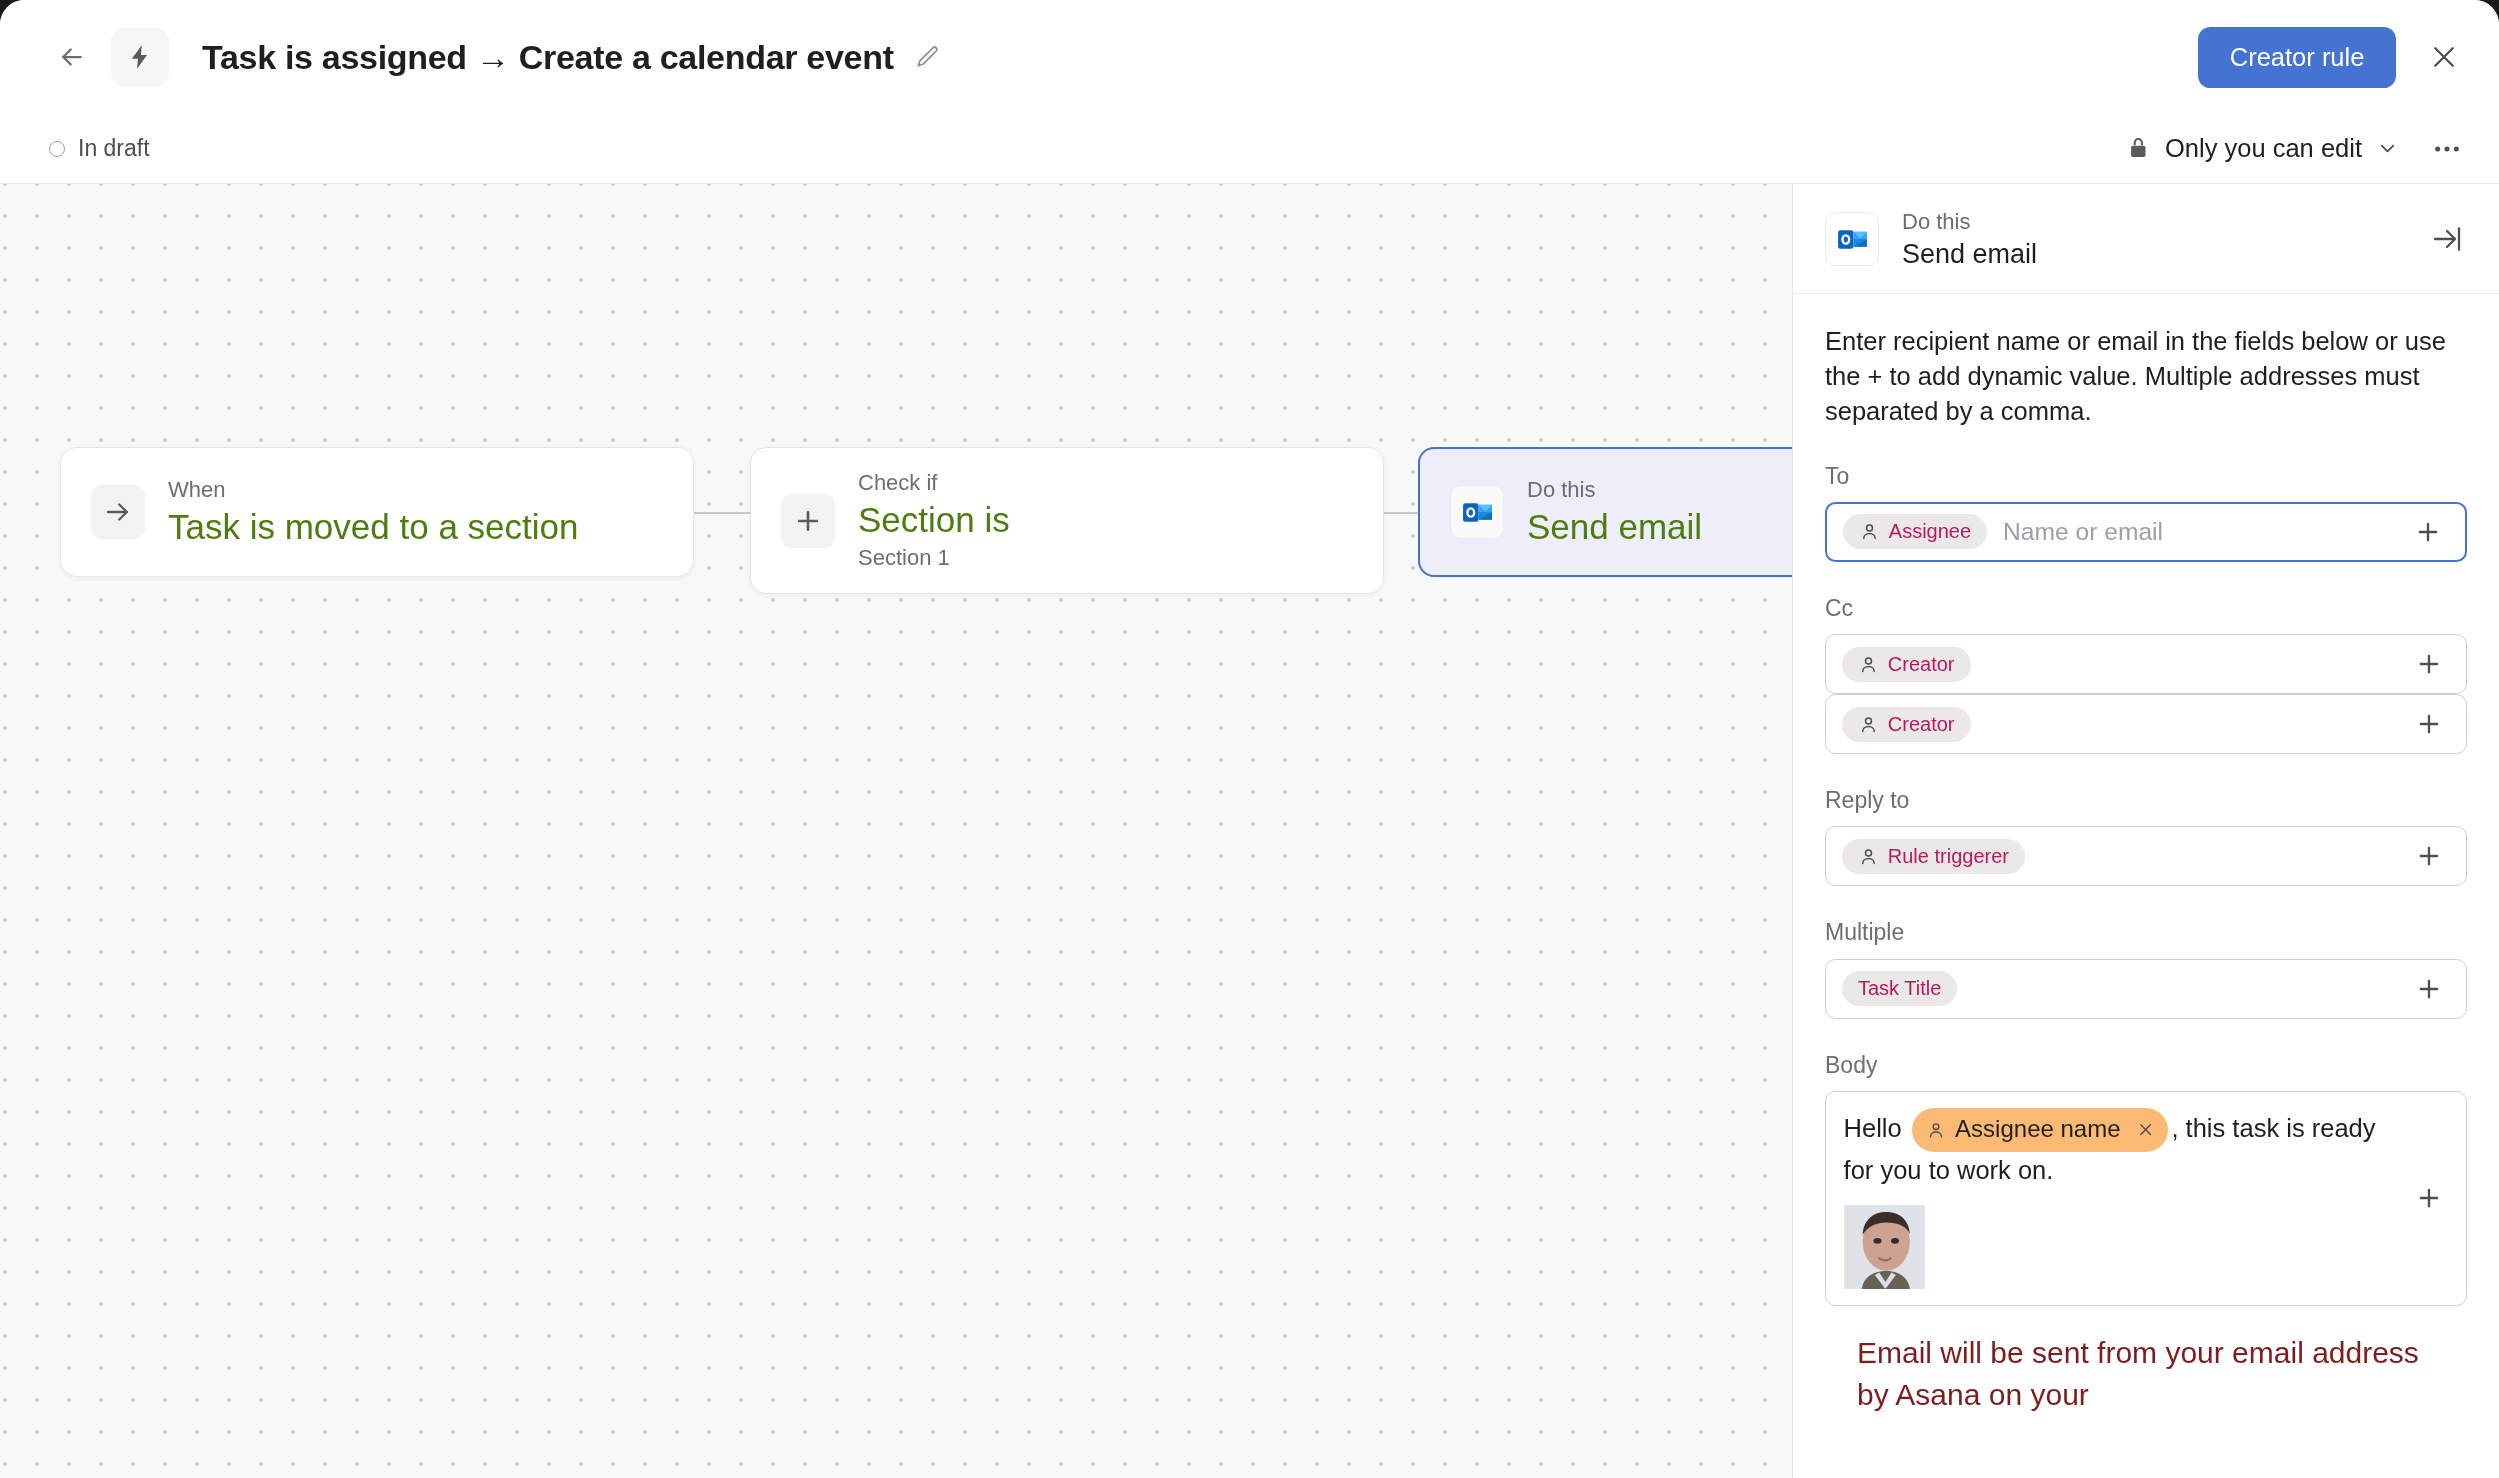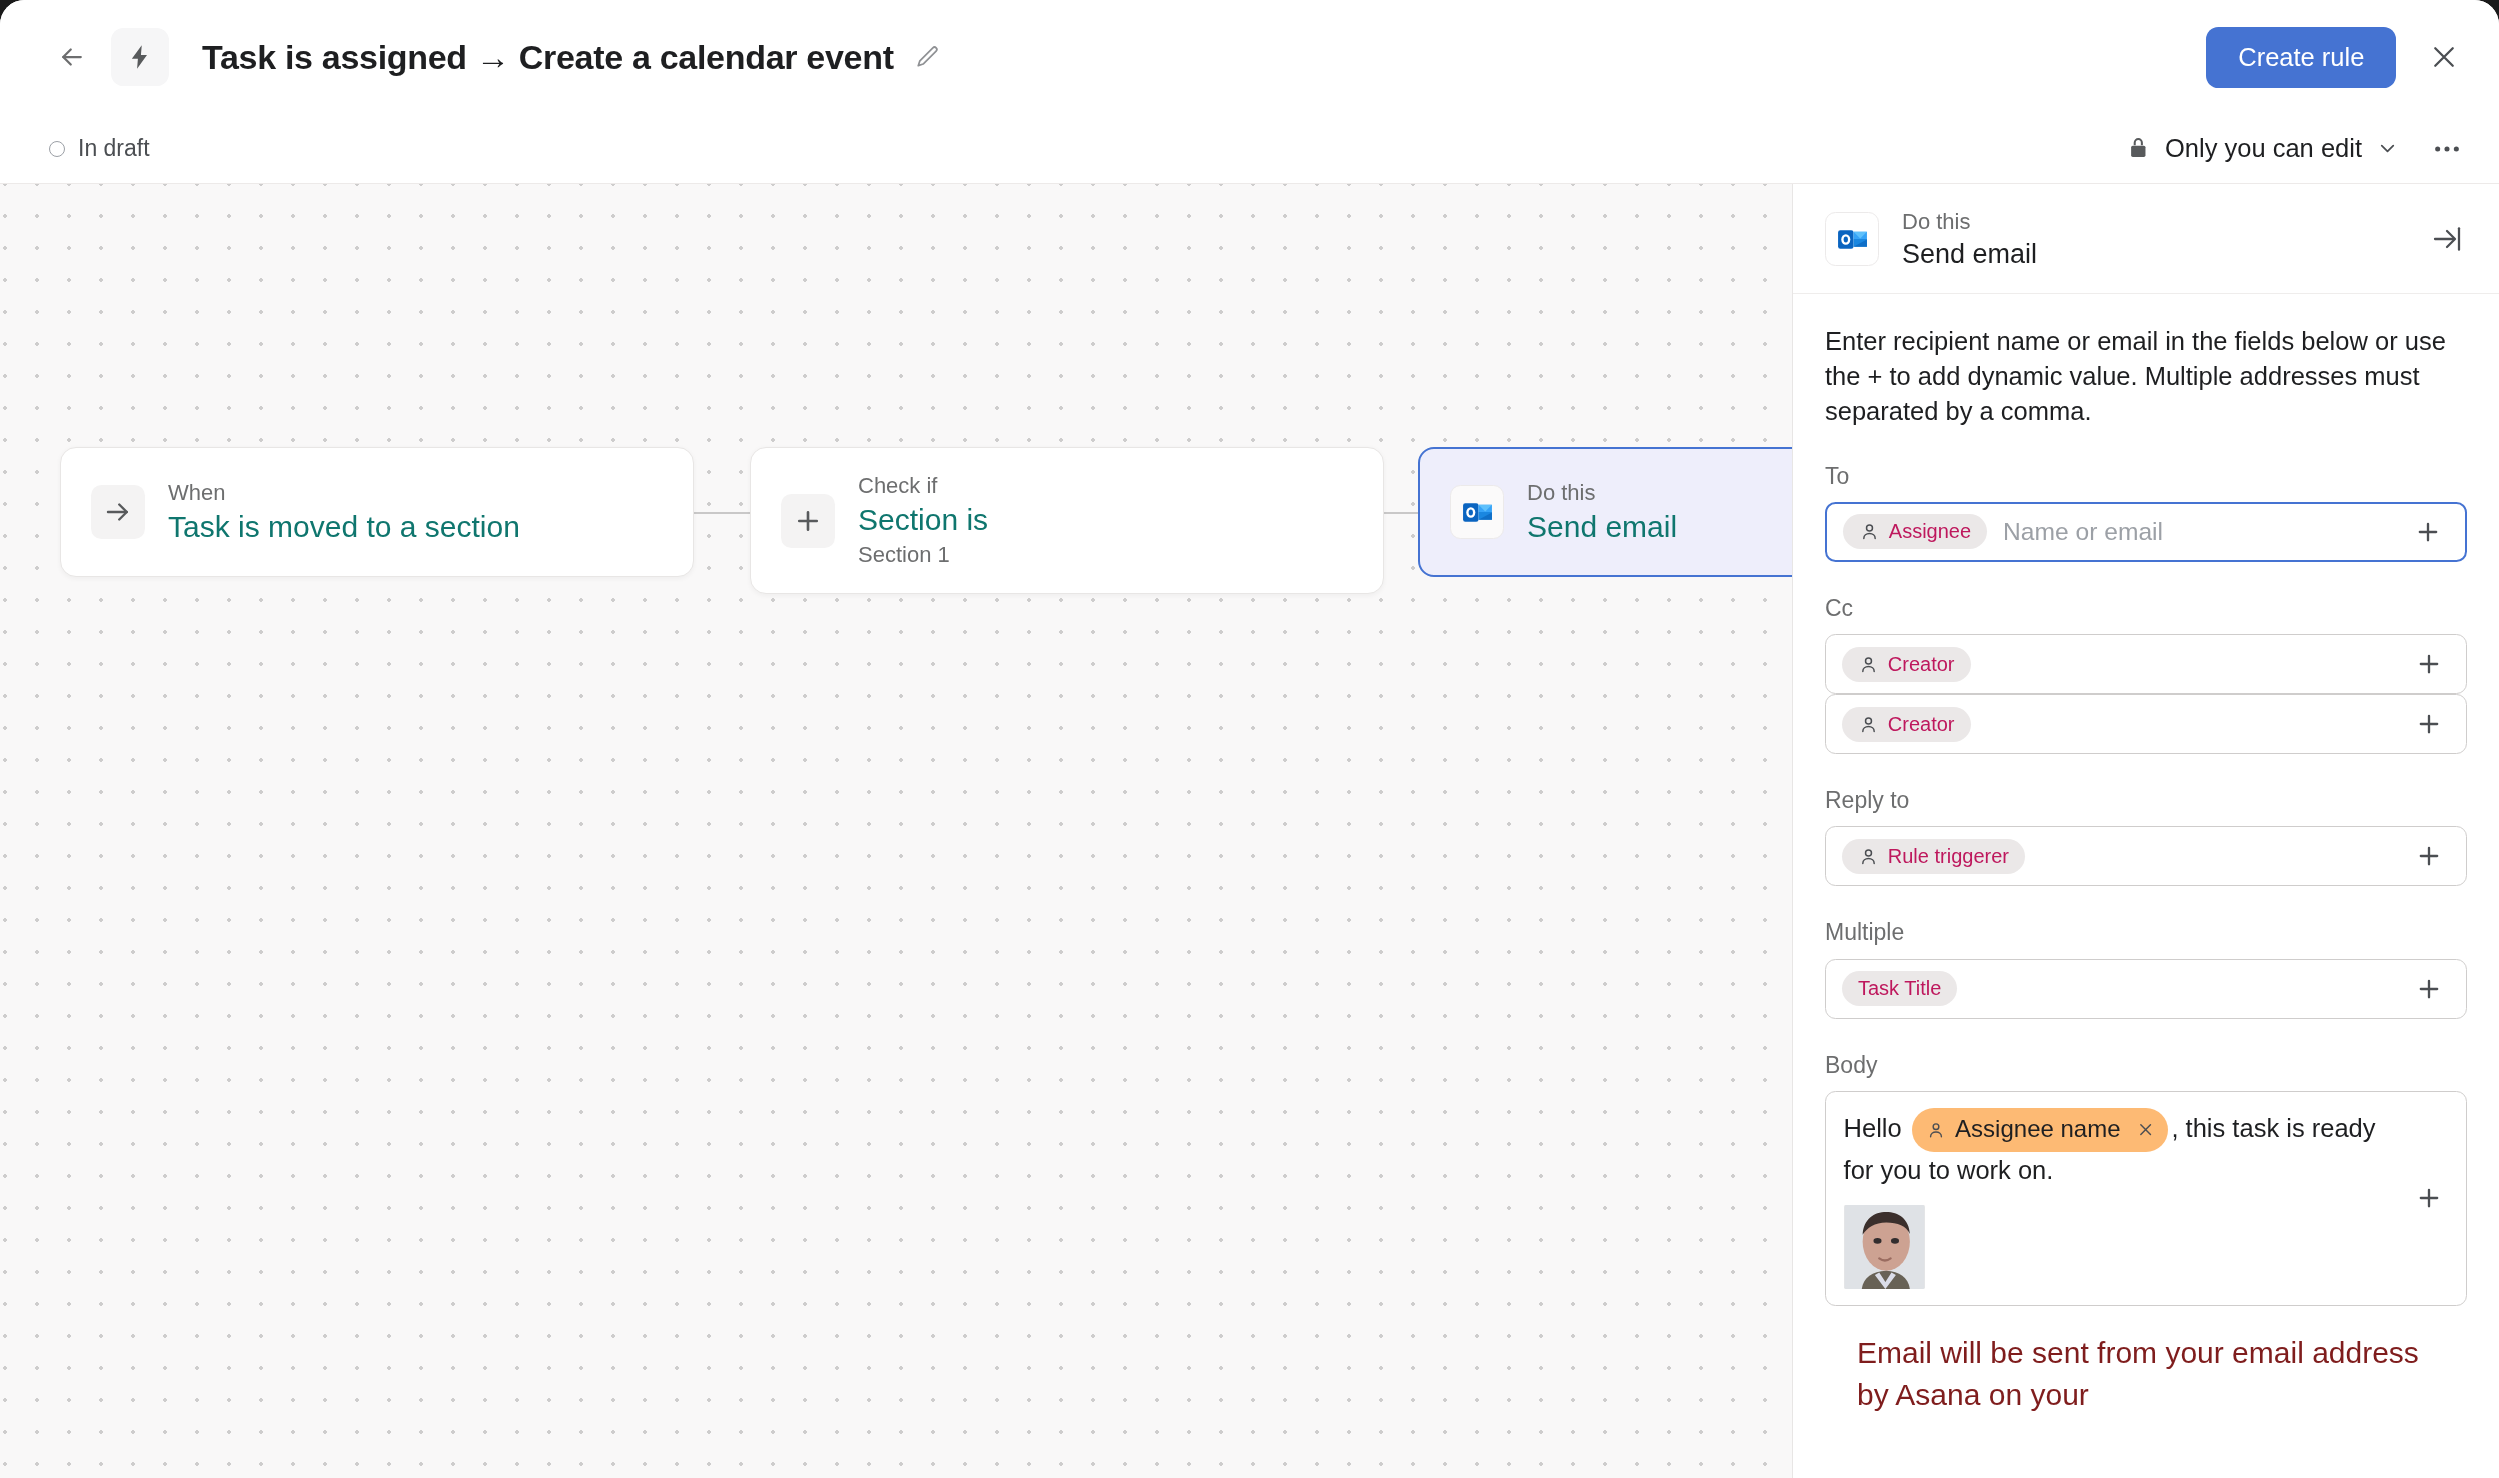--- a/index.html
+++ b/index.html
@@ -83,21 +83,21 @@
     border: 0.9px solid #e8e6e5; border-radius: 16px;
     box-shadow: 0 1.8px 5.3px rgba(0,0,0,0.045);
     display: flex; align-items: center; gap: 23px;
     padding: 4px 30px; cursor: pointer;
   }
   .node-icon {
     width: 54px; height: 54px; border-radius: 10.5px; background: #f4f3f3;
     display: flex; align-items: center; justify-content: center; flex: none;
   }
   .node-label { font-size: 22px; color: #6d6e6f; margin-bottom: 3.5px; }
-  .node-title { font-size: 30px; color: #0f766e; }
+  .node-title { font-size: 35px; color: #4d7c0f; }
   .node-sub { font-size: 22px; color: #6d6e6f; margin-top: 5.3px; }
   .node.selected {
     background: #eeeefb;
     border: 2.6px solid #4573d2;
     box-shadow: none;
   }
   .node.selected .node-icon { background: #fbfafa; border: 0.9px solid #eceaea; }
 
   
   .panel {
@@ -177,21 +177,21 @@
         <path d="M13.5 2L5 13.5h5.2L9.5 22 18 10.2h-5.2z"></path>
       </svg>
     </div>
     <div class="rule-title">Task is assigned → Create a calendar event</div>
     <div class="edit-pencil">
       <svg width="26" height="26" viewBox="0 0 24 24" fill="none" stroke="#8f9194" stroke-width="1.6" stroke-linecap="round" stroke-linejoin="round">
         <path d="M16.5 3.5a2.12 2.12 0 0 1 3 3L7.5 18.5 3 20l1.5-4.5z"></path>
       </svg>
     </div>
     <div class="topbar-right">
-      <button class="publish-btn">Create rule</button>
+      <button class="publish-btn">Creator rule</button>
       <div class="close-x">
         <svg width="30" height="30" viewBox="0 0 24 24" fill="none" stroke="#4b4e52" stroke-width="1.8" stroke-linecap="round">
           <path d="M5 5l14 14M19 5L5 19"></path>
         </svg>
       </div>
     </div>
   </div>
 
   <div class="subbar">
     <div class="draft-status">

